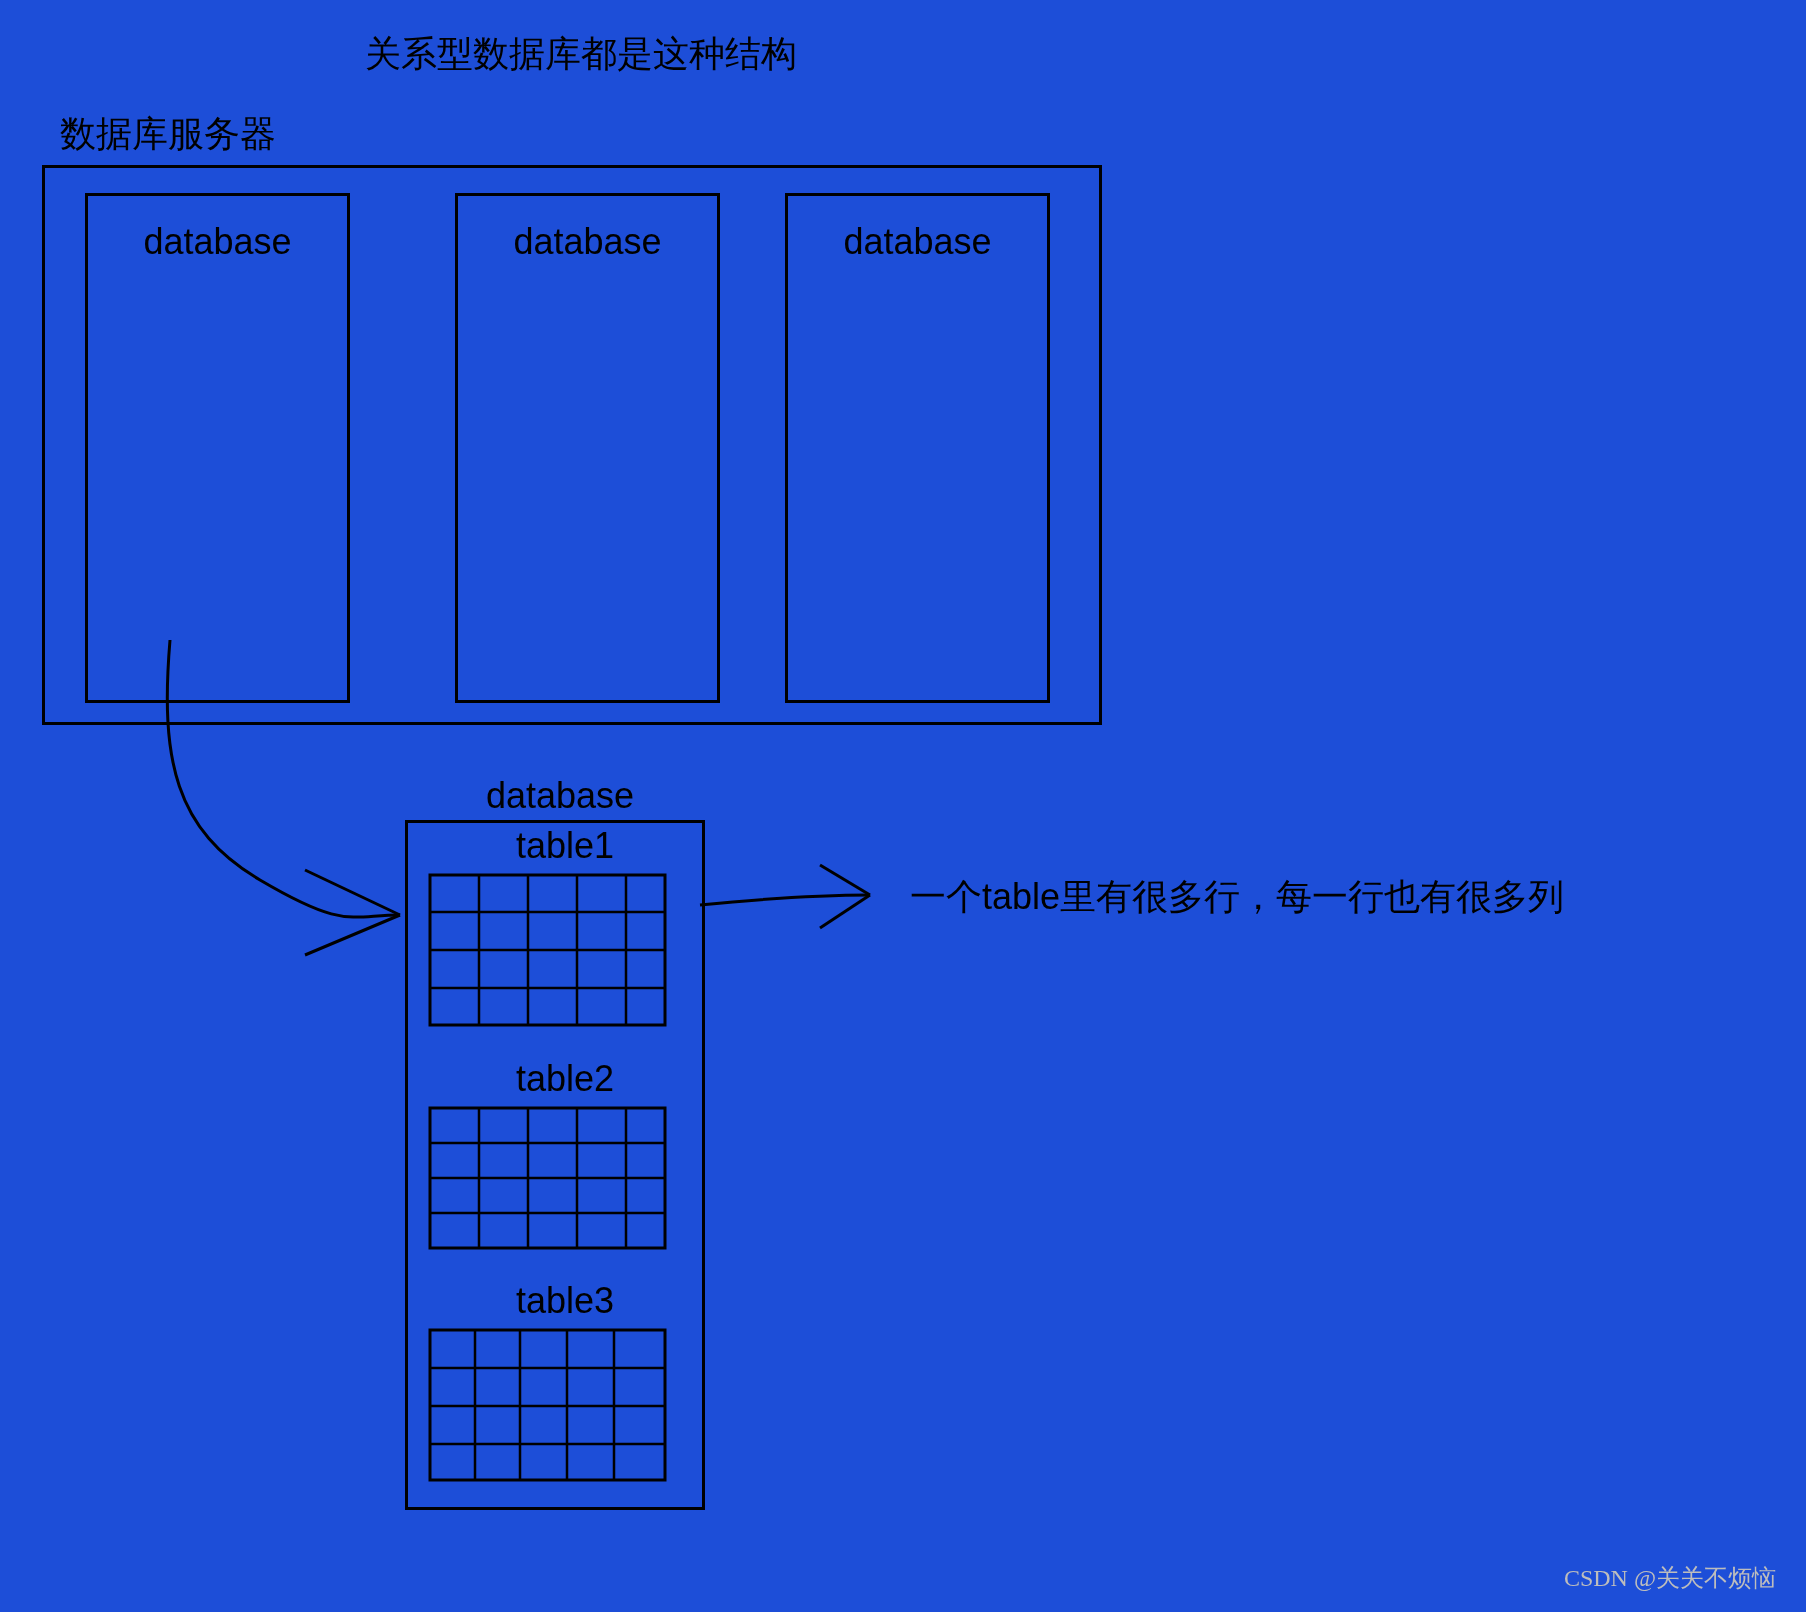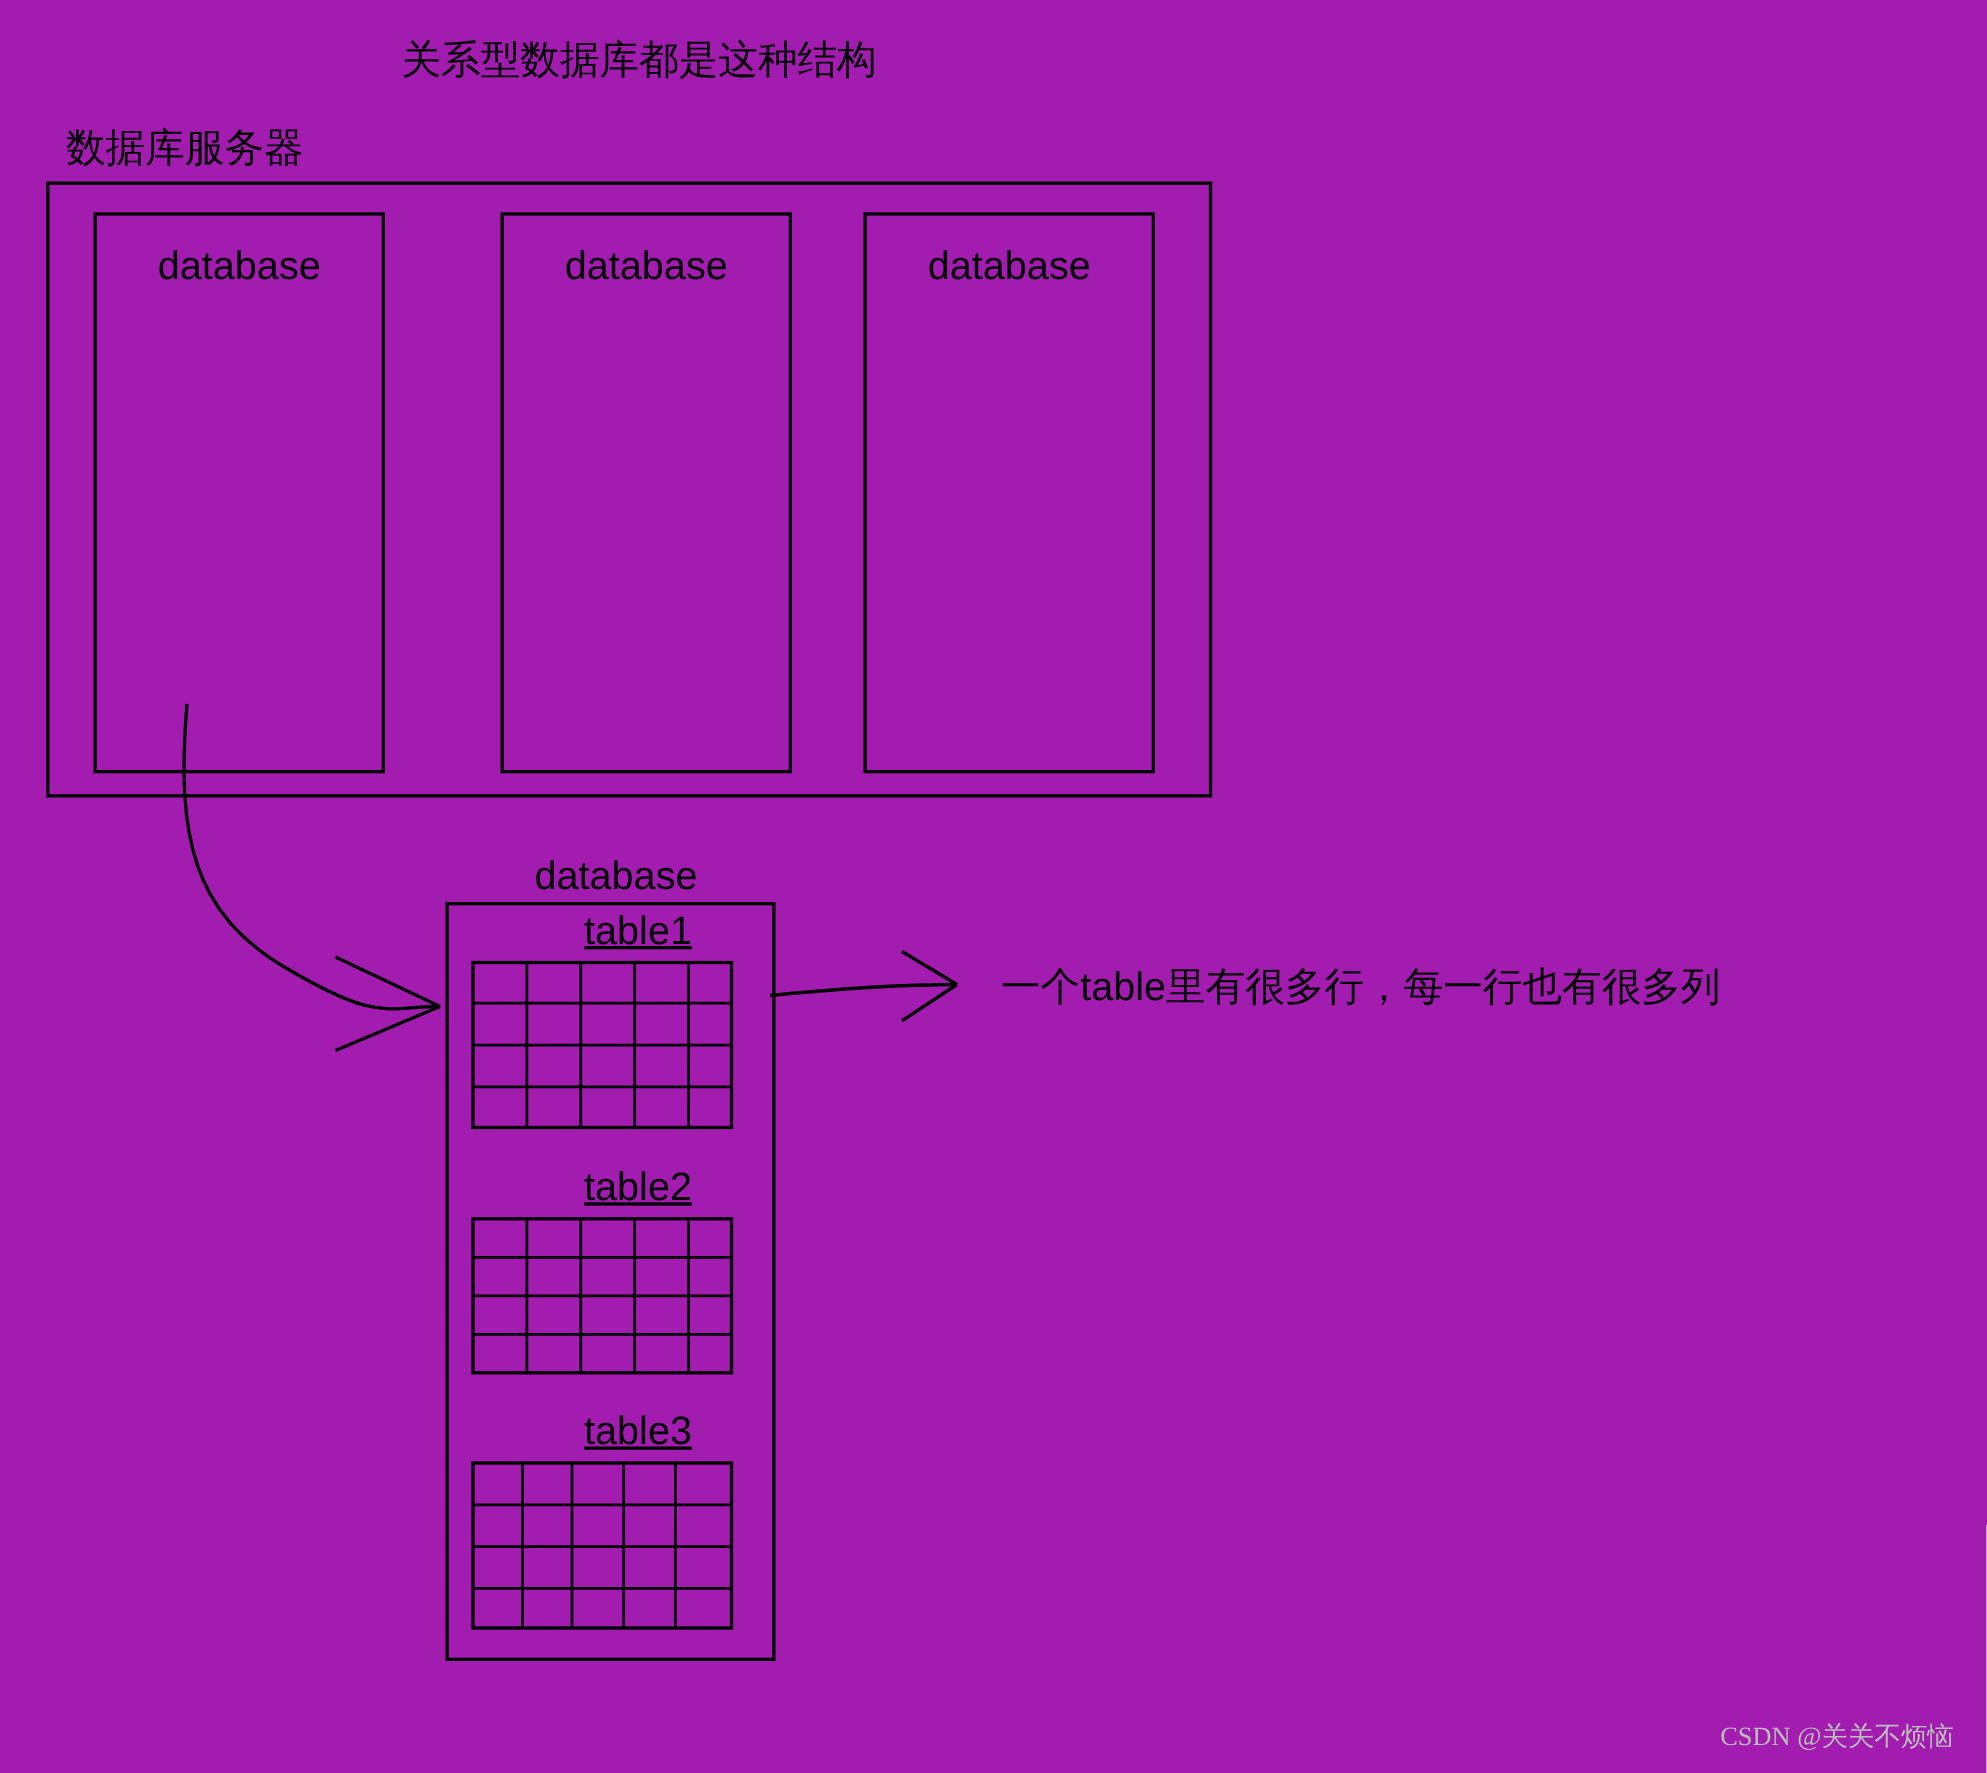--- a/index.html
+++ b/index.html
@@ -6,21 +6,21 @@
     margin: 0;
     padding: 0;
     background: #ffffff;
     font-family: "Microsoft YaHei", "SimSun", Arial, sans-serif;
     color: #000;
   }
   .canvas {
     position: relative;
     width: 1806px;
     height: 1612px;
-    background: #a21caf;
+    background: #1d4ed8;
   }
   .label {
     position: absolute;
     font-size: 36px;
     white-space: nowrap;
   }
   .title-top { left: 365px; top: 30px; }
   .server-label { left: 60px; top: 110px; }
 
   .server-box {
@@ -56,24 +56,23 @@
   }
   .detail-title {
     position: absolute;
     left: 420px; top: 775px;
     width: 280px;
     text-align: center;
     font-size: 36px;
   }
   .tbl-label {
     position: absolute;
-    left: 450px; width: 260px;
+    left: 435px; width: 260px;
     text-align: center;
     font-size: 36px;
-    text-decoration: underline;
   }
   .tlab1 { top: 825px; }
   .tlab2 { top: 1058px; }
   .tlab3 { top: 1280px; }
 
   .right-note {
     left: 910px; top: 873px;
     font-size: 36px;
   }
   .watermark {

